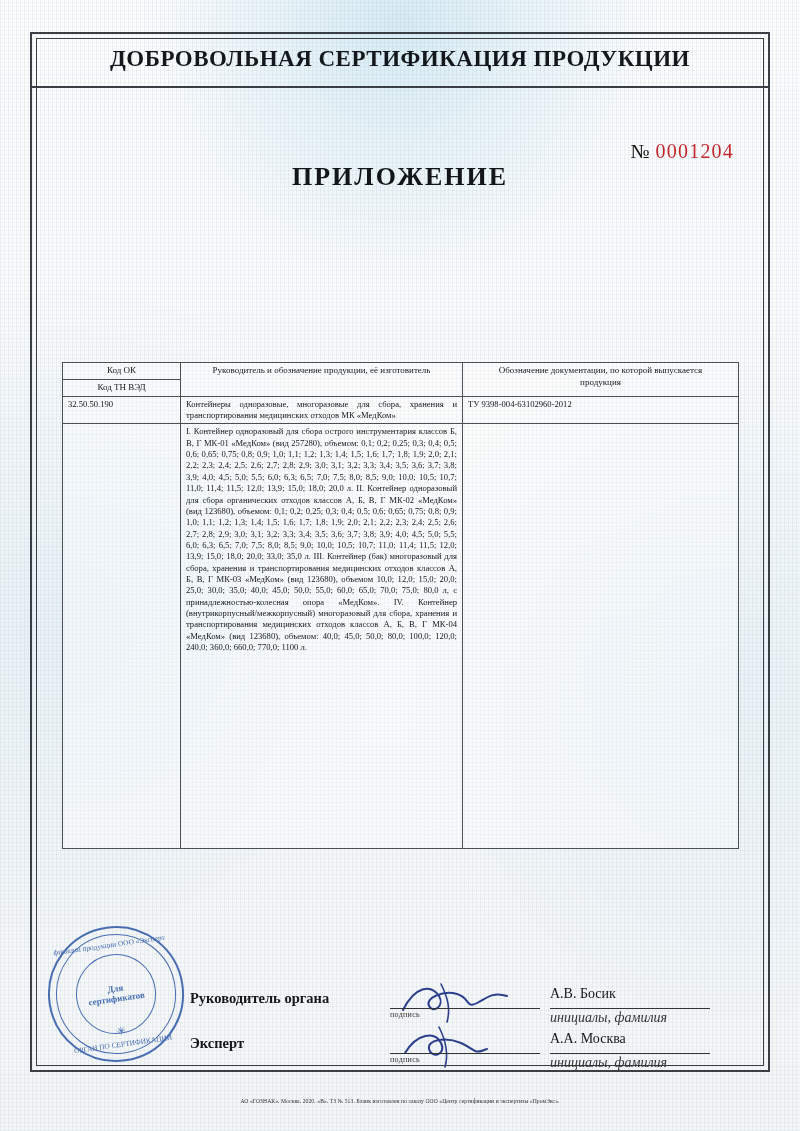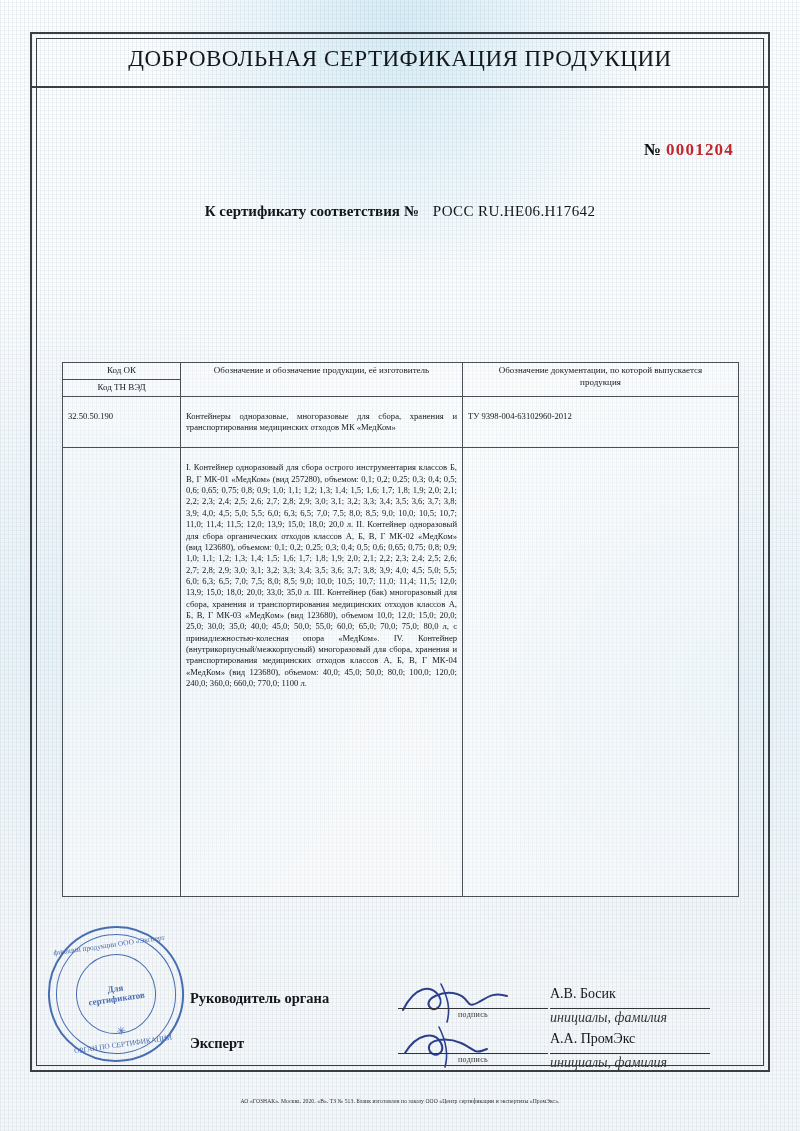--- a/index.html
+++ b/index.html
@@ -54,32 +54,32 @@
     width: 740px;
     height: 56px;
     border-bottom: 2px solid #3a3f45;
     box-sizing: border-box;
     display: flex;
     align-items: center;
     justify-content: center;
   }
   .header-title {
     font-size: 23px;
-    font-weight: normal;
+    font-weight: bold;
     letter-spacing: 0.5px;
     color: #14181c;
     text-align: center;
     font-family: "Liberation Serif", serif;
   }
   .doc-number {
     position: absolute;
     right: 66px;
     top: 140px;
-    font-size: 17px;
-    font-weight: bold;
+    font-size: 20px;
+    font-weight: normal;
     color: #111;
     letter-spacing: 0.5px;
   }
   .doc-number .num {
     color: #c1272d;
     font-family: "Liberation Serif", serif;
     letter-spacing: 1.2px;
   }
   .app-title {
     position: absolute;
@@ -114,21 +114,21 @@
     left: 62px;
     top: 362px;
     width: 676px;
     border-collapse: collapse;
     table-layout: fixed;
     background: rgba(255,255,255,0.35);
   }
   .tbl td, .tbl th {
     border: 1px solid #4a4f55;
     vertical-align: top;
-    padding: 14px 5px;
+    padding: 2px 5px;
     font-size: 8.6px;
     line-height: 1.32;
     color: #14181c;
     font-family: "Liberation Serif", serif;
   }
   .tbl th {
     text-align: center;
     font-weight: normal;
     font-size: 9px;
     padding: 2px 15px;
@@ -211,23 +211,22 @@
     position: absolute;
     left: 0;
     top: 4px;
     font-size: 14.5px;
     font-weight: bold;
     color: #14181c;
     text-align: center;
   }
   .sig-sign-col {
     position: absolute;
-    left: 208px;
+    left: 200px;
     width: 150px;
-    text-align: center;
   }
   .sig-line {
     border-bottom: 1px solid #333;
     height: 22px;
   }
   .sig-cap {
     font-size: 8px;
     color: #333;
     letter-spacing: 0.3px;
     padding-top: 1px;
@@ -282,35 +281,33 @@
 
   <div class="header-band">
     <div class="header-title">ДОБРОВОЛЬНАЯ СЕРТИФИКАЦИЯ ПРОДУКЦИИ</div>
   </div>
 
   <div class="doc-number">
     <span>№</span>
     <span class="num">0001204</span>
   </div>
 
-
-  <div class="cert-line">
-    <span class="lbl">К сертификату соответствия №</span><span class="val">РОСС RU.НЕ06.Н17642</span>
-  </div>
+  <div class="app-title">ПРИЛОЖЕНИЕ</div>
+
 
   <table class="tbl">
     <colgroup>
       <col class="col1">
         <col class="col2">
         <col class="col3">
     </colgroup>
     <thead>
       <tr>
         <th>Код ОК</th>
-        <th rowspan="2">Обозначение и обозначение продукции, её изготовитель</th>
+        <th rowspan="2">Руководитель и обозначение продукции, её изготовитель</th>
         <th rowspan="2">Обозначение документации, по которой выпускается продукция</th>
       </tr>
       <tr>
         <th class="th-sub">Код ТН ВЭД</th>
       </tr>
     </thead>
     <tbody>
       <tr>
         <td>32.50.50.190</td>
         <td class="cell-just">Контейнеры одноразовые, многоразовые для сбора, хранения и транспортирования медицинских отходов МК «МедКом»</td>
@@ -357,21 +354,21 @@
     <div class="sig-role">Эксперт</div>
     <svg class="scribble" viewBox="0 0 130 44">
       <path d="M10 28 C22 8, 40 6, 46 18 C52 30, 36 34, 34 24 C32 14, 52 12, 66 18 C80 24, 78 30, 92 24" fill="none" stroke="#2b3f8c" stroke-width="2" stroke-linecap="round"></path>
       <path d="M44 2 C50 14, 54 28, 50 42" fill="none" stroke="#2b3f8c" stroke-width="1.6" stroke-linecap="round"></path>
     </svg>
     <div class="sig-sign-col">
       <div class="sig-line"></div>
       <div class="sig-cap">подпись</div>
     </div>
     <div class="sig-name-col">
-      <div class="sig-name">А.А. ПромЭкс</div>
+      <div class="sig-name">А.А. Москва</div>
       <div class="sig-name-line"></div>
       <div class="sig-name-cap">инициалы, фамилия</div>
     </div>
   </div>
 
   <div class="footer-note">АО «ГОЗНАК». Москва. 2020. «В». ТЗ № 513. Бланк изготовлен по заказу ООО «Центр сертификации и экспертизы «ПромЭкс».</div>
 
 </div>
 
 </body></html>

